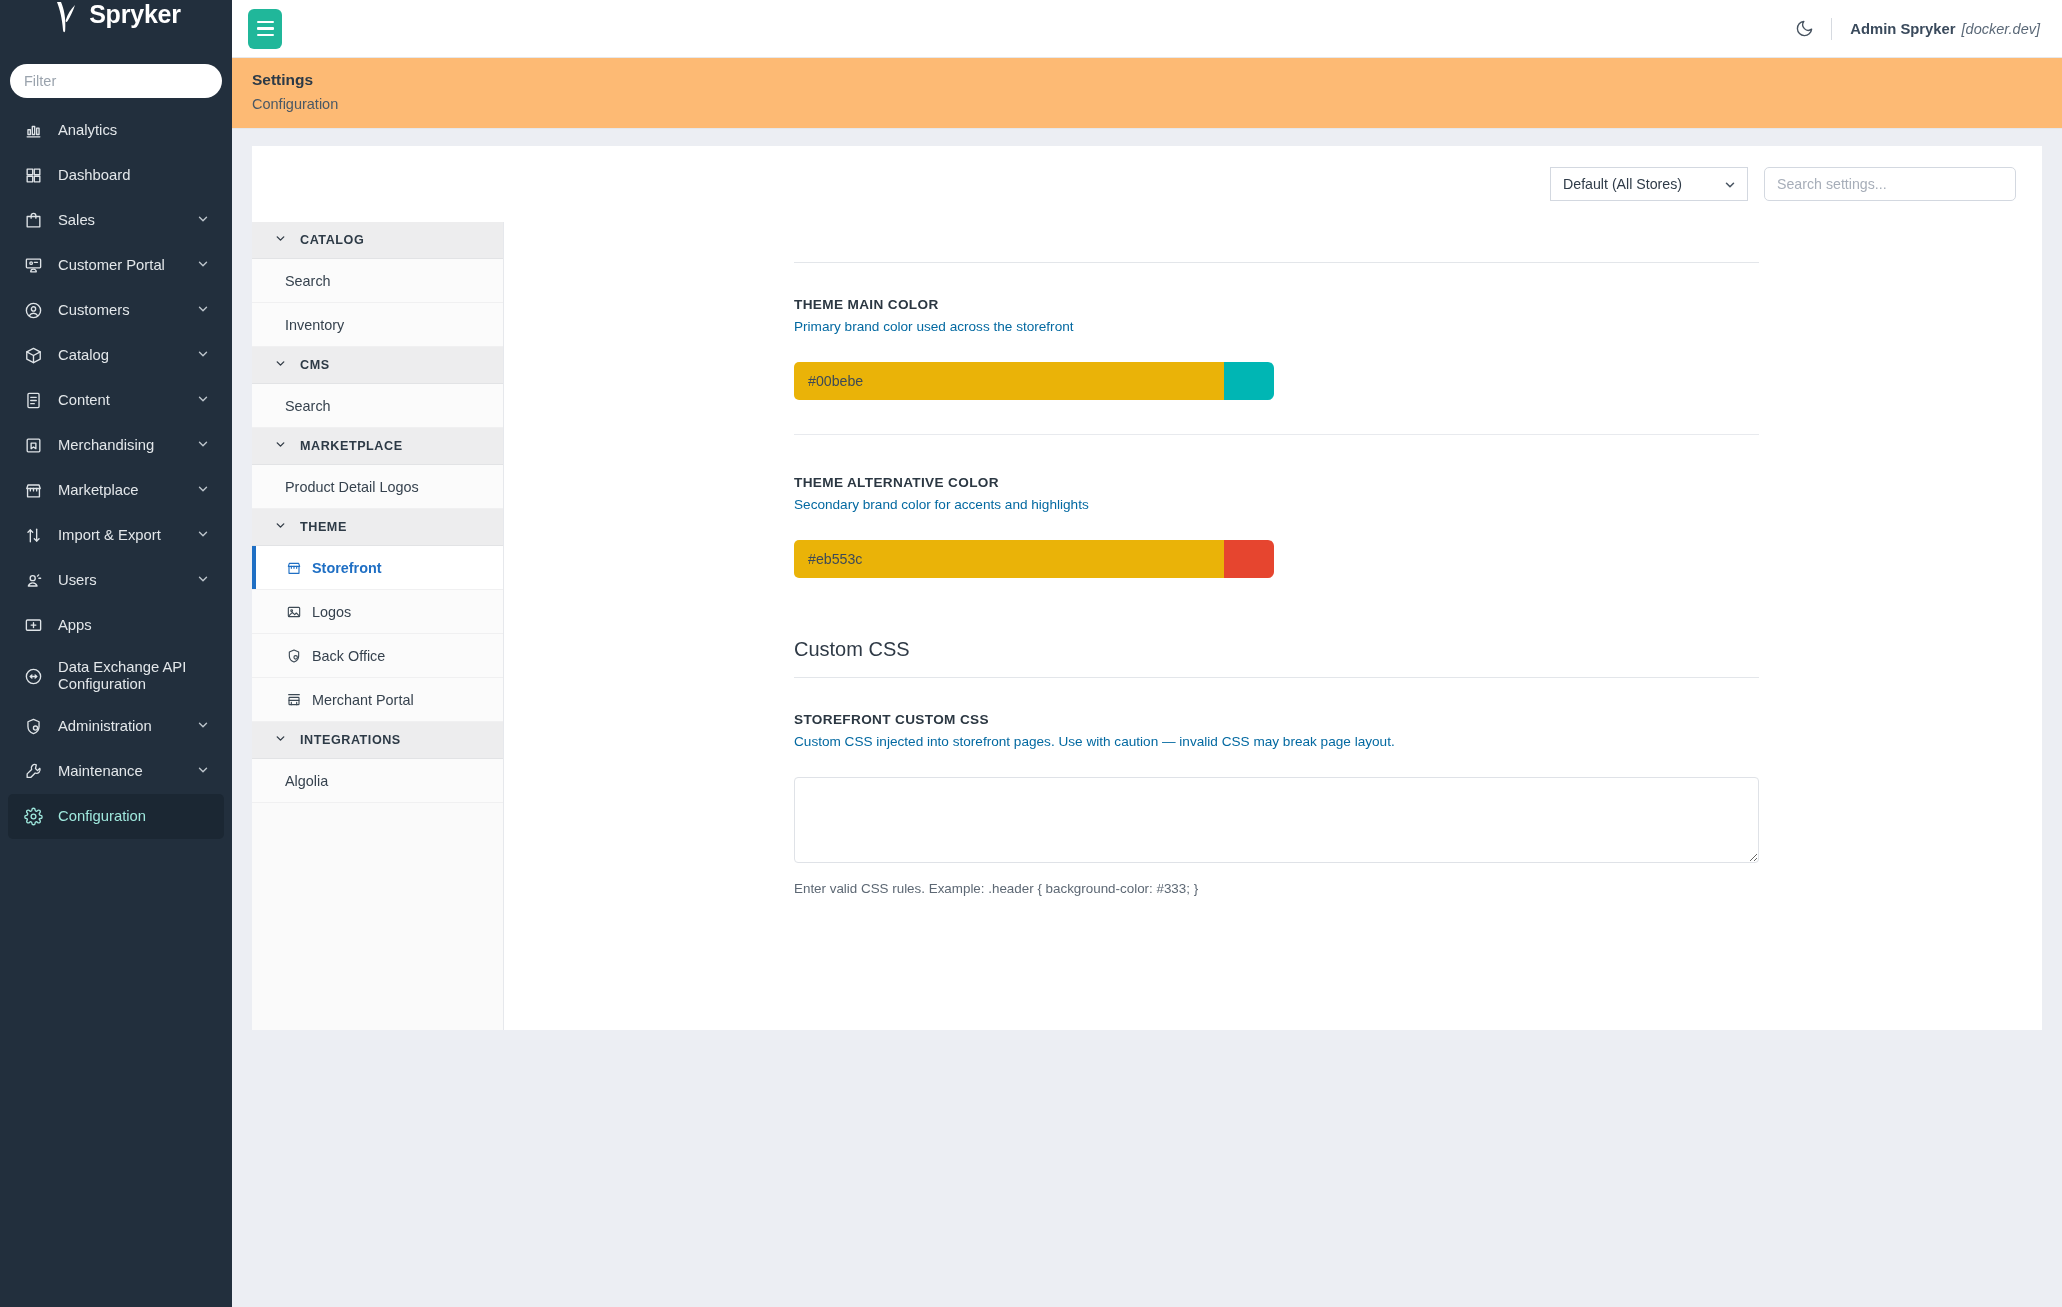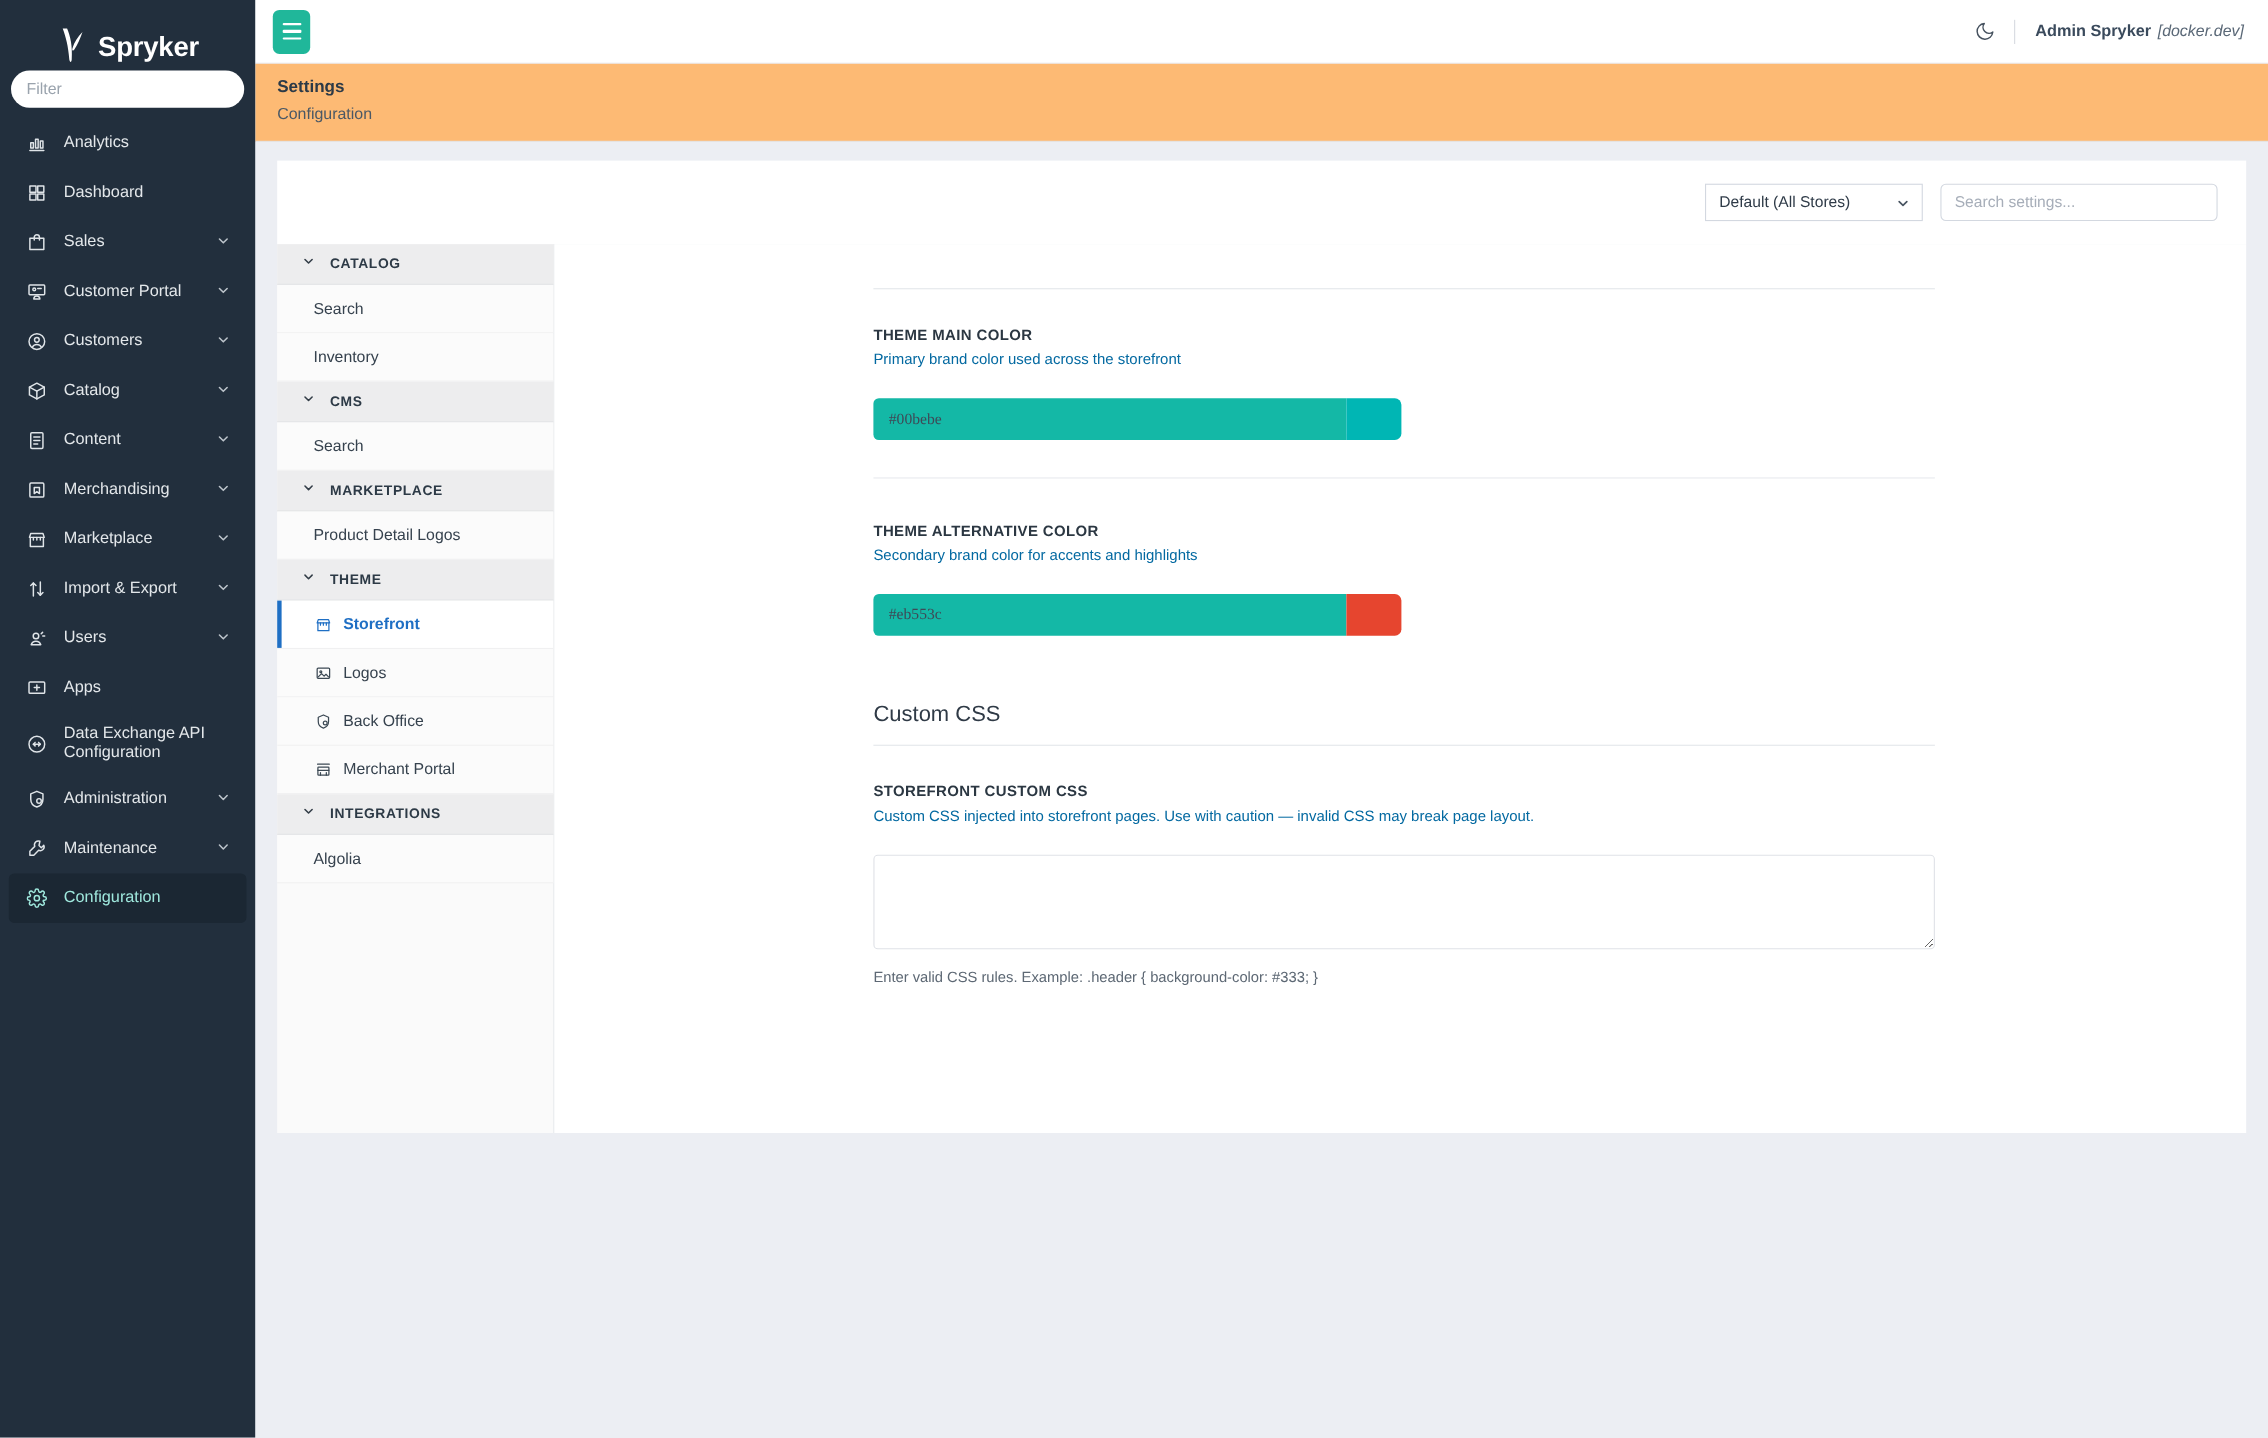--- a/index.html
+++ b/index.html
@@ -14,21 +14,21 @@
   
   .sidebar {
     width: 232px; height: 1307px; flex: 0 0 232px;
     background: #222f3d;
     display: flex; flex-direction: column;
     overflow: hidden;
     position: relative;
   }
   .brand {
     height: 58px; flex: 0 0 58px;
-    display: flex; align-items: flex-end; justify-content: center;
+    display: flex; align-items: flex-start; justify-content: center;
     gap: 8px;
   }
   .brand-logo { width: 30px; height: 34px; display: block; }
   .brand-name {
     color: #ffffff; font-size: 25px; font-weight: bold;
     letter-spacing: -0.2px;
   }
   .filter-wrap { padding: 0 10px; margin-top: 6px; }
   .filter-input {
     width: 100%; height: 34px;
@@ -190,25 +190,25 @@
 
   .field-label {
     font-size: 13.6px; font-weight: bold; color: #2b3742;
     letter-spacing: .35px; margin-bottom: 7px;
   }
   .field-desc { font-size: 13.6px; color: #0369a1; margin-bottom: 28px; }
 
   .color-row { display: flex; align-items: stretch; margin-bottom: 34px; }
   .color-input {
     width: 430px; height: 38px;
-    background: #14b8a6;
+    background: #eab308;
     border: none; outline: none;
     border-radius: 5px 0 0 5px;
     padding: 0 14px;
-    font-family: Liberation Serif, serif;
+    font-family: Liberation Sans, sans-serif;
     font-size: 14.2px; color: #3e4a57;
   }
   .swatch {
     width: 50px; height: 38px;
     border-radius: 0 6px 6px 0;
     border: none;
     cursor: pointer;
   }
   .field-rule { height: 1px; background: #e8eaee; width: 100%; }
   .gap-lg { height: 40px; }

